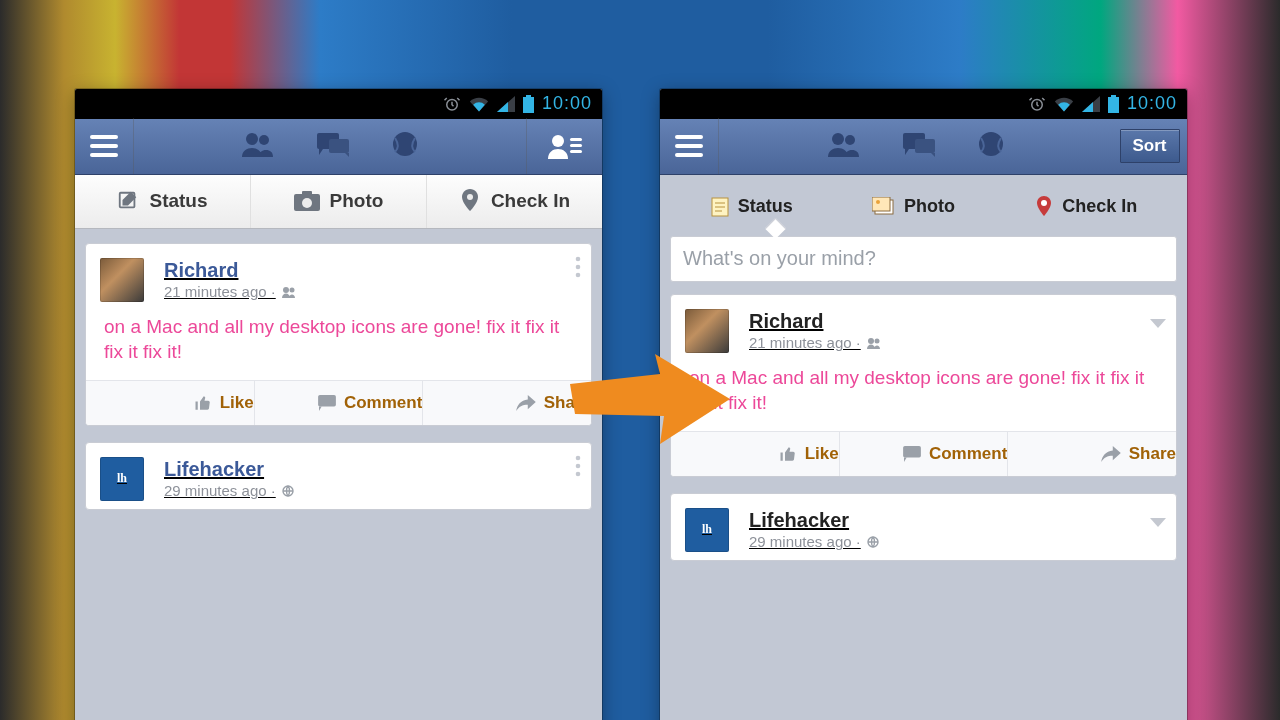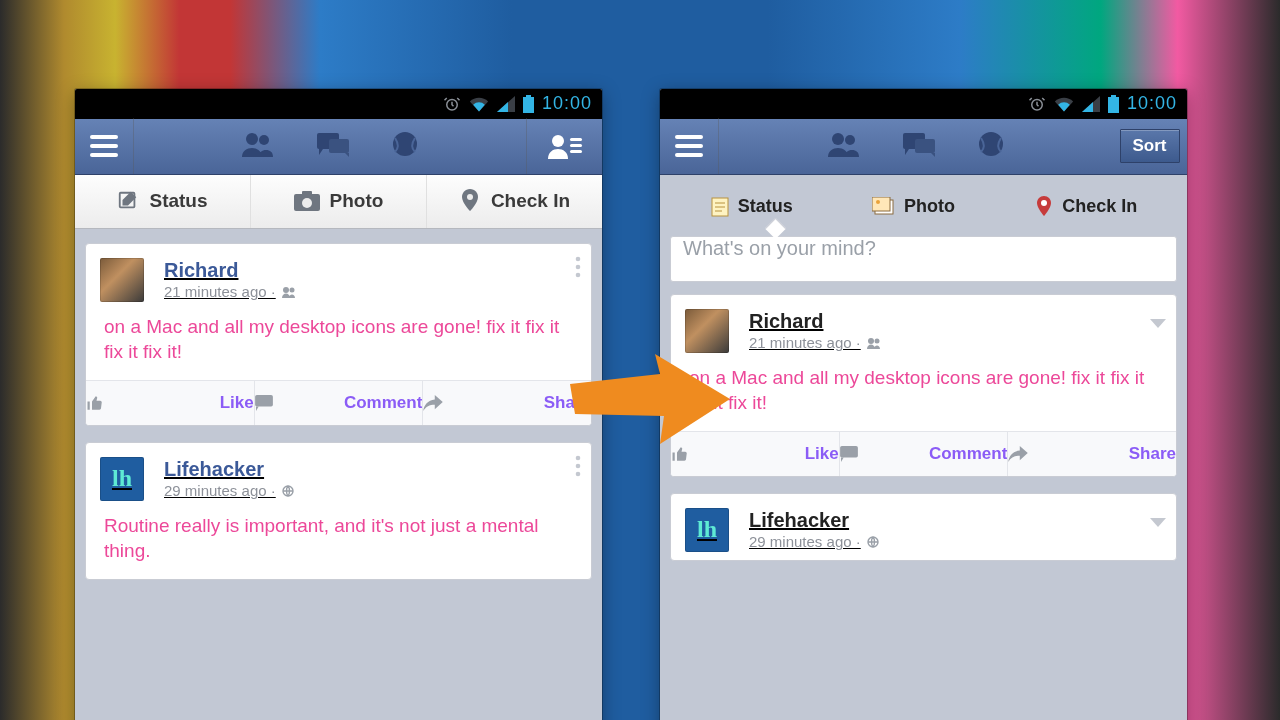--- a/index.html
+++ b/index.html
@@ -70,21 +70,21 @@
   }
   .tabbar .tab { display:flex; align-items:center; gap:8px; padding:6px 4px; }
   .tabbar .tab.active::after {
     content:""; position:absolute; bottom:-9px; left:98px;
     width:14px; height:14px; background:#fff; border-left:1px solid #c9ccd4; border-top:1px solid #c9ccd4;
     transform: rotate(45deg);
   }
   .mind-input {
     width:100%; height:46px; border:1px solid #c9ccd4; border-radius:3px;
     background:#fff; padding:0 12px; font-size:20px; color:#9aa0a8;
-    display:flex; align-items:flex-start; margin-top:9px;
+    display:flex; align-items:center; margin-top:9px;
   }
 
   
   .bday {
     margin: 6px 10px 10px; background:#fff; border:1px solid #c9ccd4; border-radius:3px;
     padding:14px 14px; display:flex; align-items:center; gap:12px;
     font-size:20px; color:#222;
   }
   .gift {
     width:22px; height:22px; position:relative; background:#e74c3c; border-radius:2px;
@@ -98,33 +98,33 @@
   
   .feed { padding: 14px 10px 0; }
   .phone.right .feed { padding-top: 2px; }
   .post {
     background:#fff; border:1px solid #c9ccd4; border-radius:4px;
     margin-bottom:16px; overflow:hidden;
   }
   .post .head { display:flex; align-items:center; gap:20px; padding:14px 14px 8px; position:relative;text-decoration:underline; }
   .post .avatar { width:44px; height:44px; border-radius:2px; background:#6b84a3; box-shadow: inset 0 0 0 1px rgba(0,0,0,.15); }
   .avatar.richard { background: linear-gradient(135deg,#7a5a3a,#c09060 40%,#3a3a3a); }
-  .avatar.lh { background:#1f5da0; color:#5eead4; font-weight:bold; display:flex; align-items:center; justify-content:center; font-size:24px; font-family: Georgia, serif; }
+  .avatar.lh { background:#1f5da0; color:#ffffff; font-weight:bold; display:flex; align-items:center; justify-content:center; font-size:12px; font-family: Georgia, serif; }
   .post .name { color:#3b5998; font-weight:bold; font-size:20px; }
   .phone.right .post .name { color:#222; }
   .post .meta { color:#8d9199; font-size:15px; margin-top:1px; display:flex; align-items:center; gap:6px; }
   .post .meta-icon { display:inline-flex; }
   .post .more { position:absolute; right:10px; top:12px; }
   .post .body { padding:4px 18px 16px; font-size:19px; color:#ec4899; line-height:1.32; }
   .post .actions {
     display:flex; border-top:1px solid #e3e5ea; background:#f8f9fb;
   }
   .post .actions .abtn {
-    flex:1; padding:12px 0; text-align:center; color:#8b5cf6; font-weight:bold;
-    font-size:17px; display:flex; align-items:center; justify-content:space-between; gap:8px;
+    flex:1; padding:12px 0; text-align:center; color:#a16207; font-weight:bold;
+    font-size:17px; display:flex; align-items:center; justify-content:flex-end; gap:8px;
     border-left:1px solid #e3e5ea;
   }
   .post .actions .abtn:first-child { border-left:none; }
 
   
   .arrow {
     position:absolute; left:560px; top:270px; width:170px; height:90px; z-index:50;
   }
 </style>
 </head>
@@ -295,21 +295,20 @@
             </div>
           </div>
           <div class="more">
             <svg width="6" height="22" viewBox="0 0 6 22" fill="#c4c8d0">
                 <circle cx="3" cy="3" r="2.3"></circle>
                 <circle cx="3" cy="11" r="2.3"></circle>
                 <circle cx="3" cy="19" r="2.3"></circle>
               </svg>
           </div>
         </div>
-        <div class="body">Routine really is important, and it's not just a mental thing.</div>
       </div>
     </div>
   </div>
 
   <div class="phone right">
     <div class="statusbar">
       <span>
         <svg width="18" height="18" viewBox="0 0 24 24" fill="none" stroke="#8a8f96" stroke-width="2">
             <circle cx="12" cy="13" r="7"></circle>
             <path d="M12 9v4l2 2M5 4L2 7M19 4l3 3"></path>

